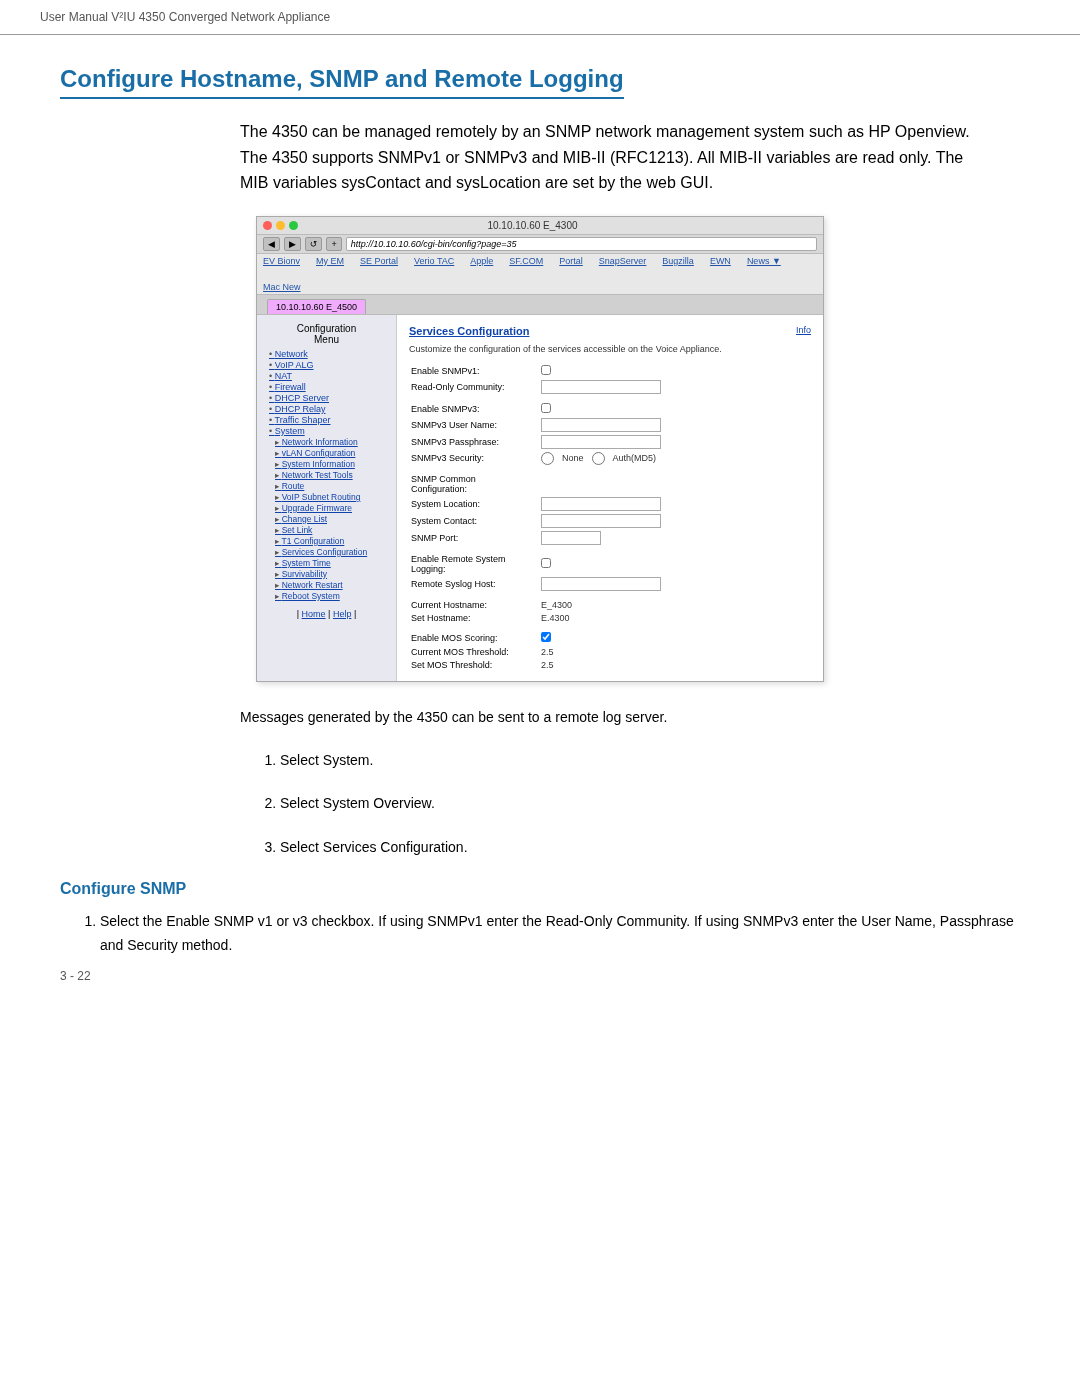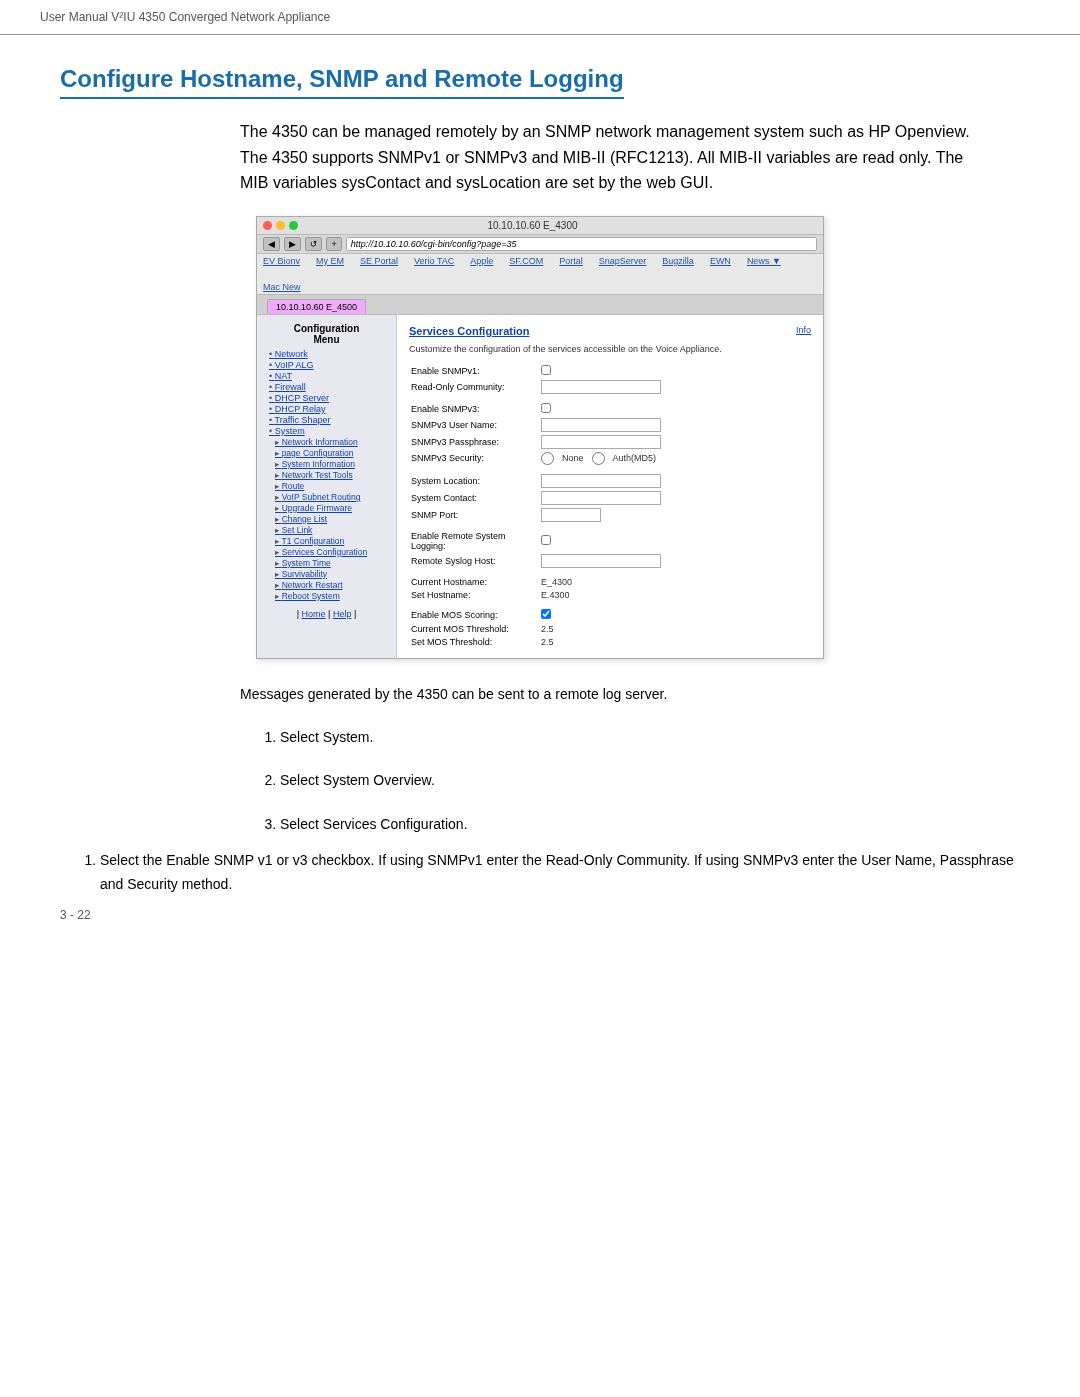--- a/index.html
+++ b/index.html
@@ -153,21 +153,21 @@
     .config-menu {
       background: #e8e8f0;
       border-right: 1px solid #ccc;
       padding: 8px;
       width: 140px;
       flex-shrink: 0;
       font-size: 9px;
     }
 
     .config-menu-title {
-      font-weight: bold;
+      font-weight: normal;
       font-size: 10px;
       color: #000;
       text-align: center;
       margin-bottom: 4px;
     }
 
     .config-menu ul {
       list-style: none;
       padding-left: 4px;
     }
@@ -395,21 +395,21 @@
         <ul>
           <li class="has-bullet">Network</li>
           <li class="has-bullet">VoIP ALG</li>
           <li class="has-bullet">NAT</li>
           <li class="has-bullet">Firewall</li>
           <li class="has-bullet">DHCP Server</li>
           <li class="has-bullet">DHCP Relay</li>
           <li class="has-bullet">Traffic Shaper</li>
           <li class="has-bullet">System</li>
           <li class="sub-item">Network Information</li>
-          <li class="sub-item">page Configuration</li>
+          <li class="sub-item">vLAN Configuration</li>
           <li class="sub-item">System Information</li>
           <li class="sub-item">Network Test Tools</li>
           <li class="sub-item">Route</li>
           <li class="sub-item">VoIP Subnet Routing</li>
           <li class="sub-item">Upgrade Firmware</li>
           <li class="sub-item">Change List</li>
           <li class="sub-item">Set Link</li>
           <li class="sub-item">T1 Configuration</li>
           <li class="sub-item">Services Configuration</li>
           <li class="sub-item">System Time</li>
@@ -474,20 +474,24 @@
                   <span>None</span>
                   <input type="radio" name="snmpv3sec" style="">
                   <span>Auth(MD5)</span>
                 </div>
               </td>
             </tr>
             <tr class="section-spacer">
                 <td colspan="2"></td>
               </tr>
             <tr>
+              <td class="label-cell" style="font-weight:normal">SNMP Common<br>Configuration:</td>
+              <td class="value-cell"></td>
+            </tr>
+            <tr>
               <td class="label-cell">System Location:</td>
               <td class="value-cell">
                 <input type="text" class="form-input" value="" style="">
               </td>
             </tr>
             <tr>
               <td class="label-cell">System Contact:</td>
               <td class="value-cell">
                 <input type="text" class="form-input" value="" style="">
               </td>
@@ -558,20 +562,21 @@
     </li>
     <li>
       <span>Select System Overview.</span>
     </li>
     <li>
       <span>Select Services Configuration.</span>
     </li>
   </ol>
 
   
+  <h2 class="sub-heading">Configure SNMP</h2>
 
   <ol class="sub-section-list">
     <li>
       <span>Select the Enable SNMP v1 or v3 checkbox. If using SNMPv1 enter the Read-Only Community. If using SNMPv3 enter the User Name, Passphrase and Security method.</span>
     </li>
   </ol>
 
 </div>
 
 <div style="position:relative;">

